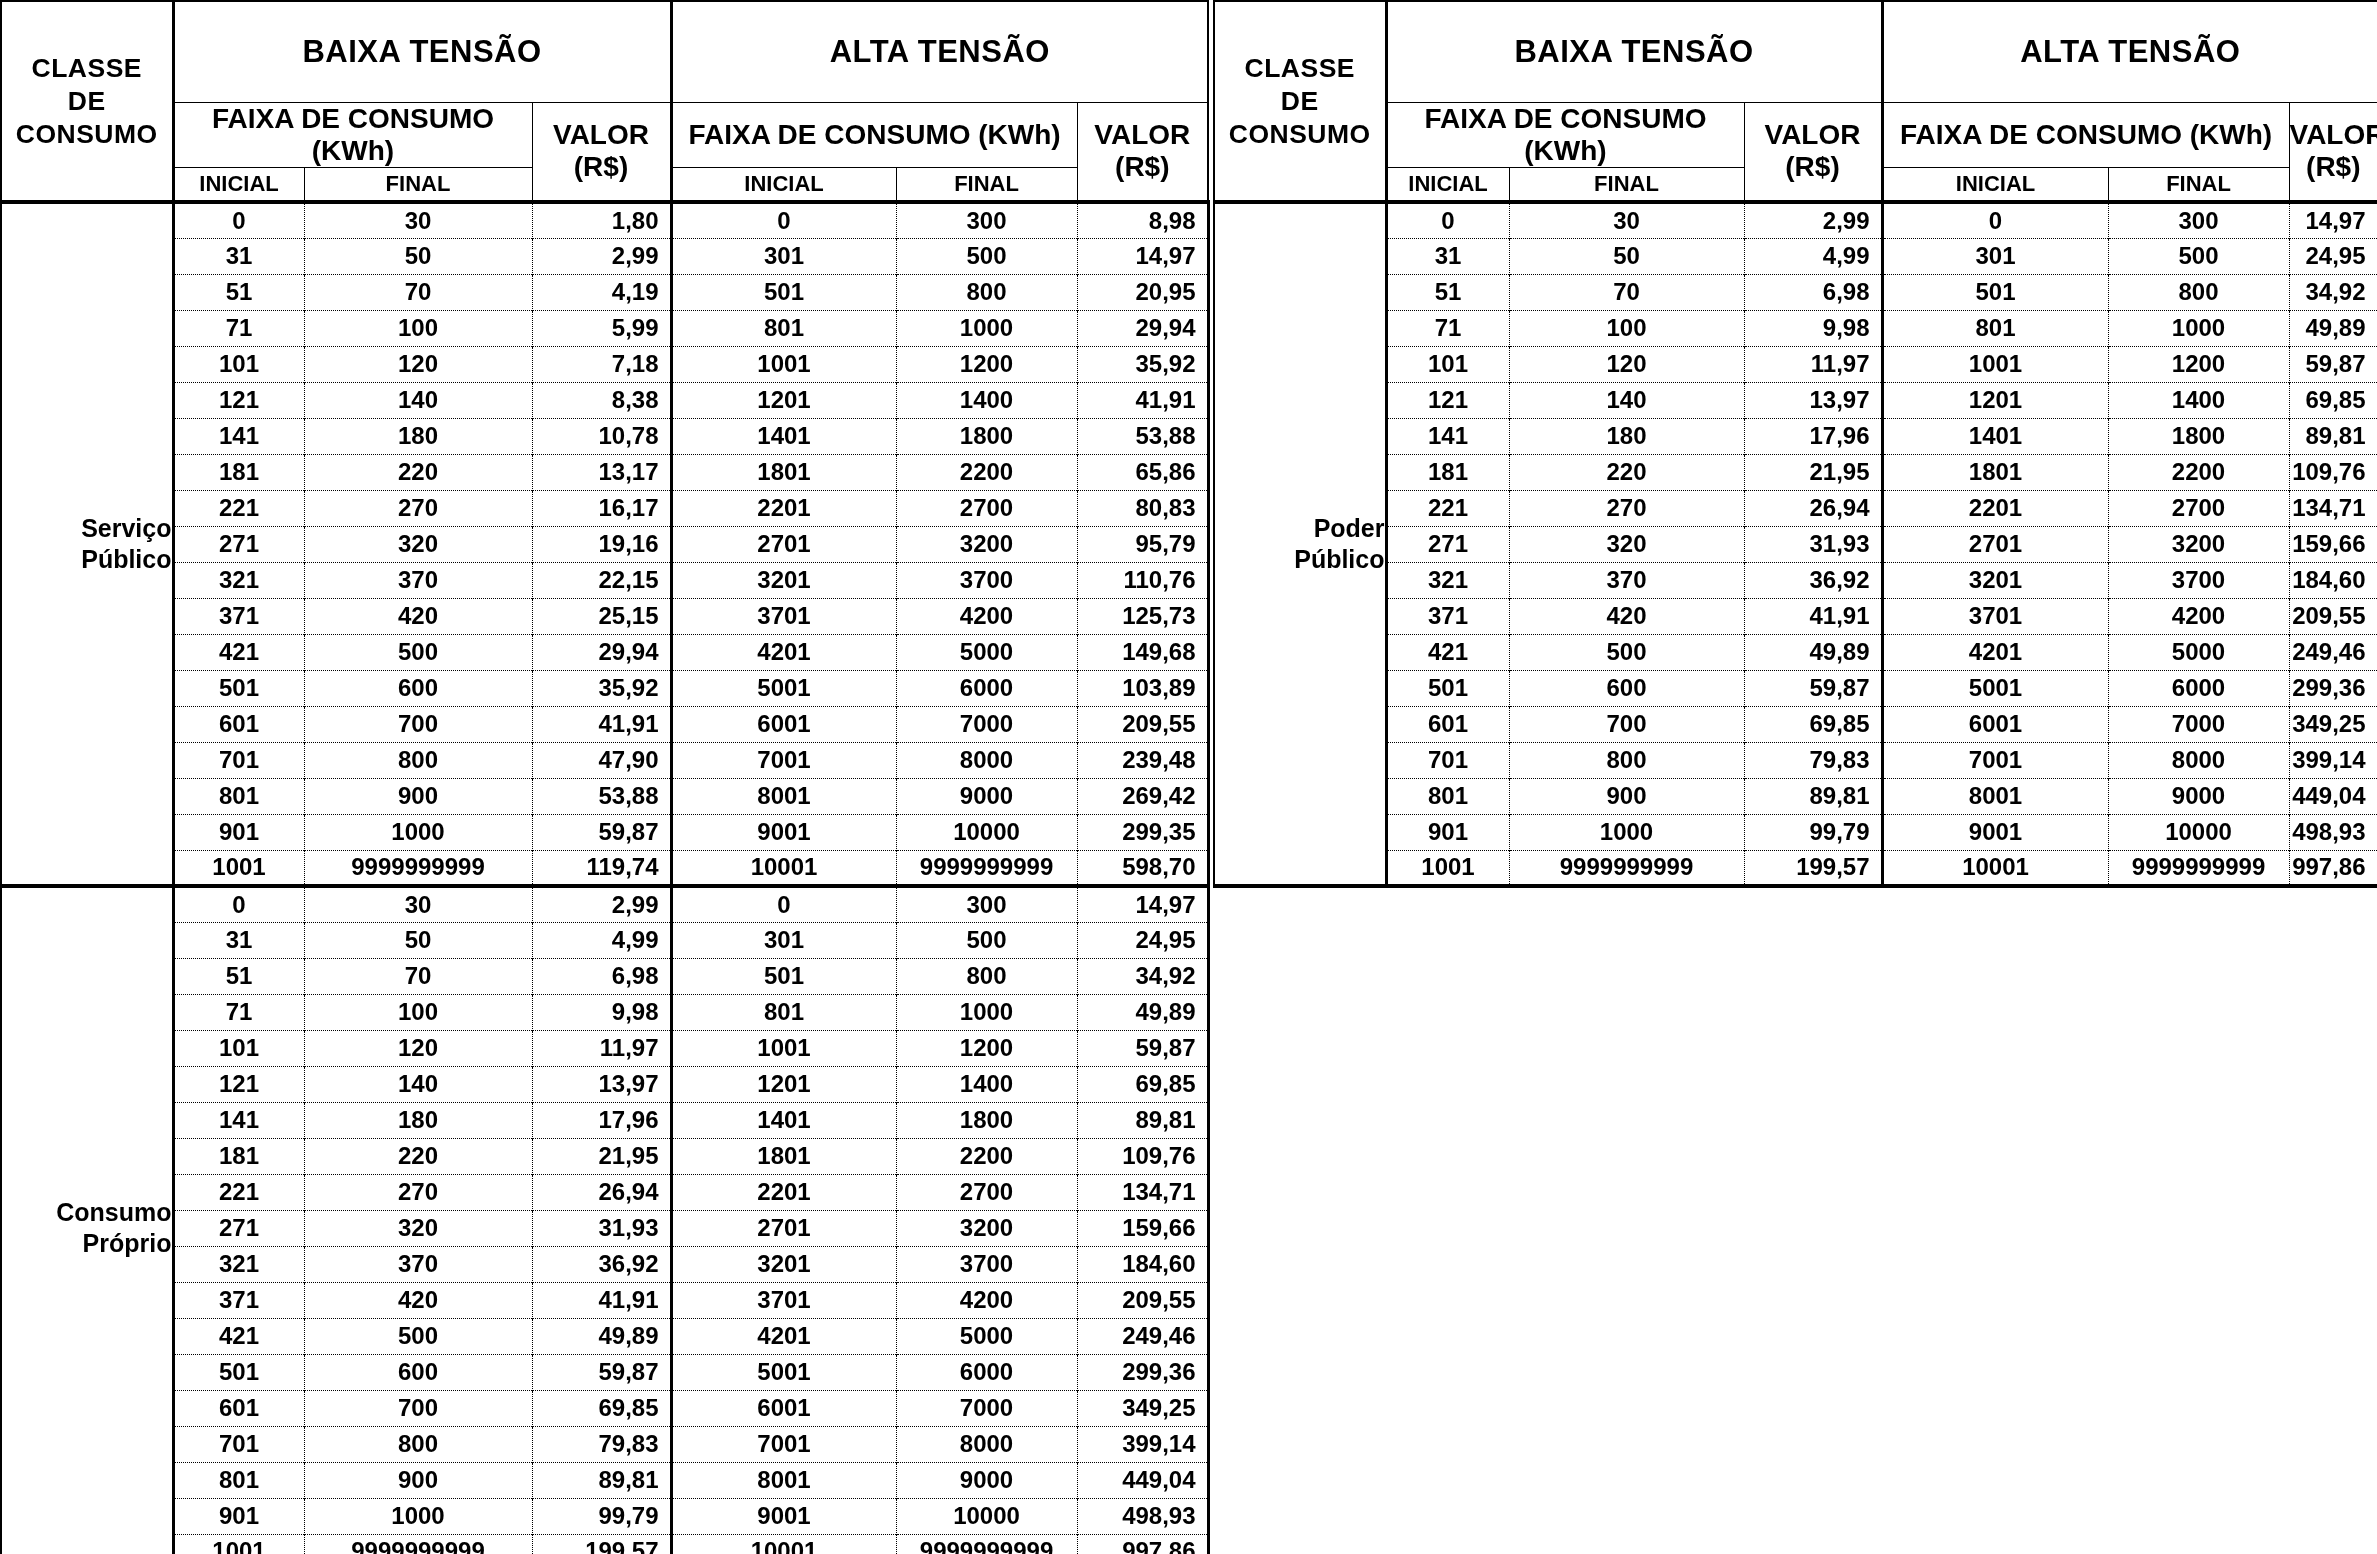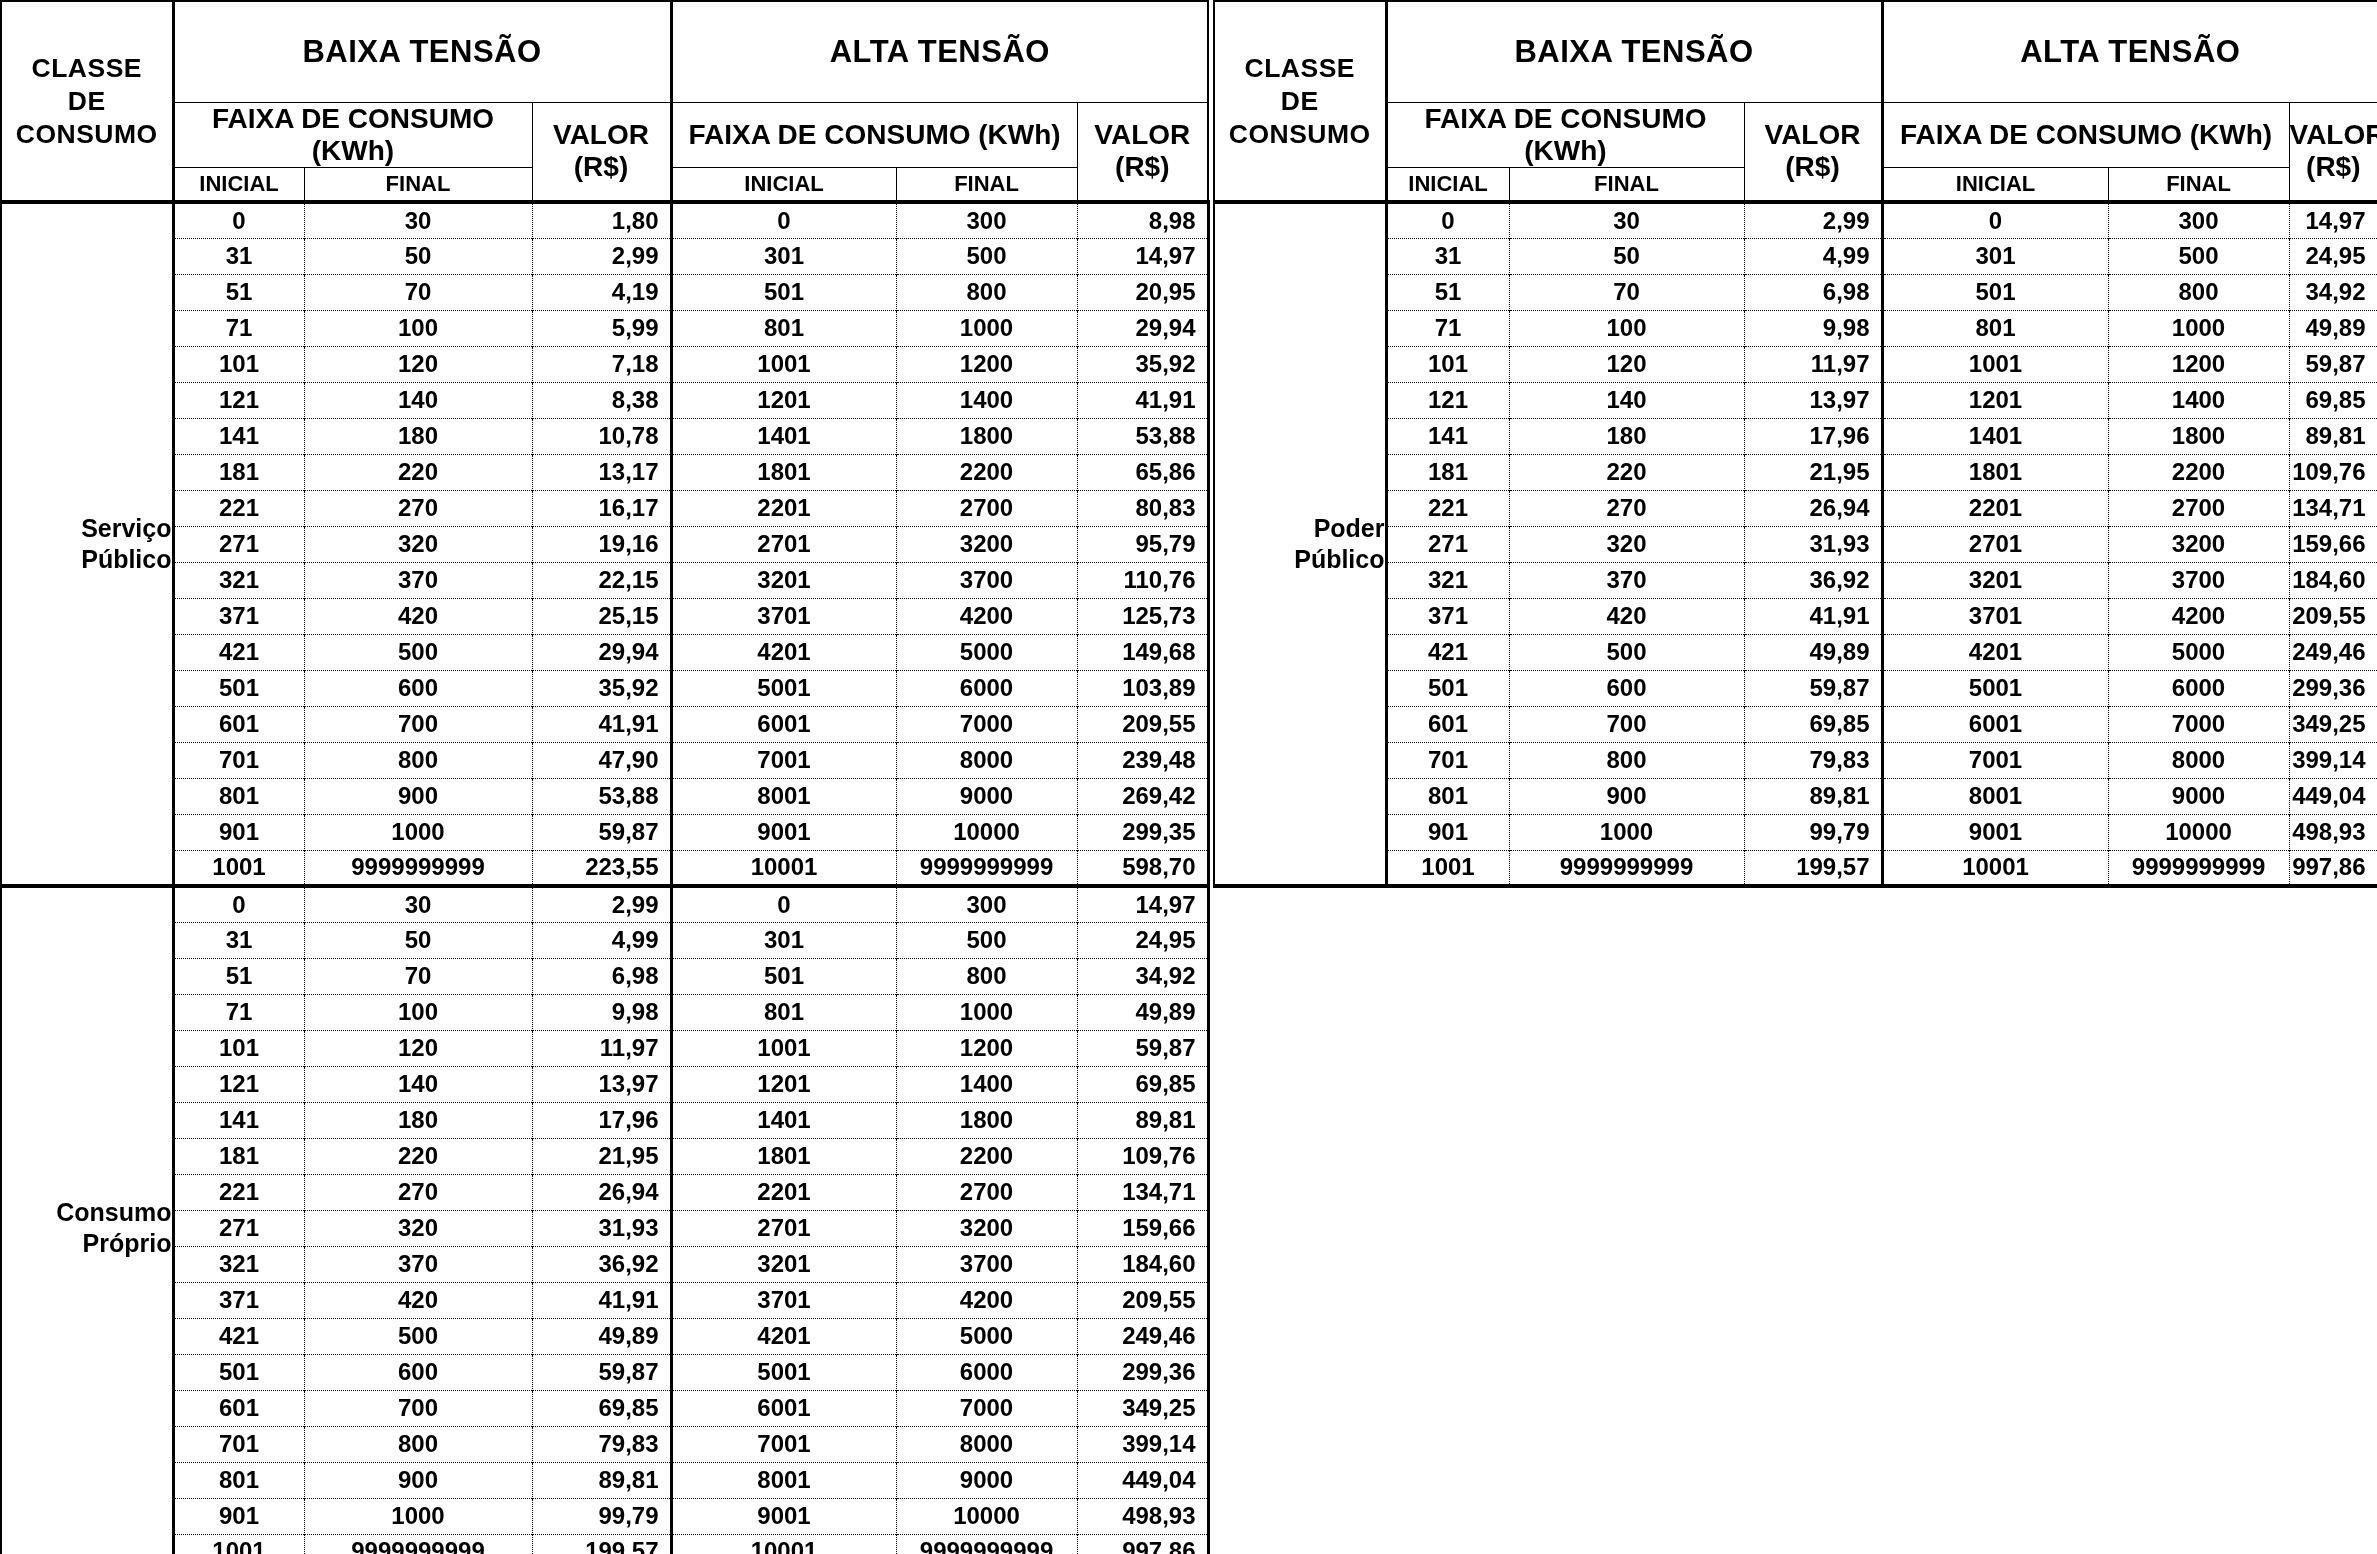--- a/index.html
+++ b/index.html
@@ -229,21 +229,21 @@
             <td class="ini">901</td>
             <td class="fin">1000</td>
             <td class="val">59,87</td>
             <td class="ini">9001</td>
             <td class="fin">10000</td>
             <td class="val">299,35</td>
           </tr>
           <tr>
             <td class="ini">1001</td>
             <td class="fin">9999999999</td>
-            <td class="val">223,55</td>
+            <td class="val">119,74</td>
             <td class="ini">10001</td>
             <td class="fin">9999999999</td>
             <td class="val">598,70</td>
           </tr>
           <tr class="section-start">
             <td class="classe" rowspan="19">Consumo
 Próprio</td>
             <td class="ini">0</td>
             <td class="fin">30</td>
             <td class="val">2,99</td>

